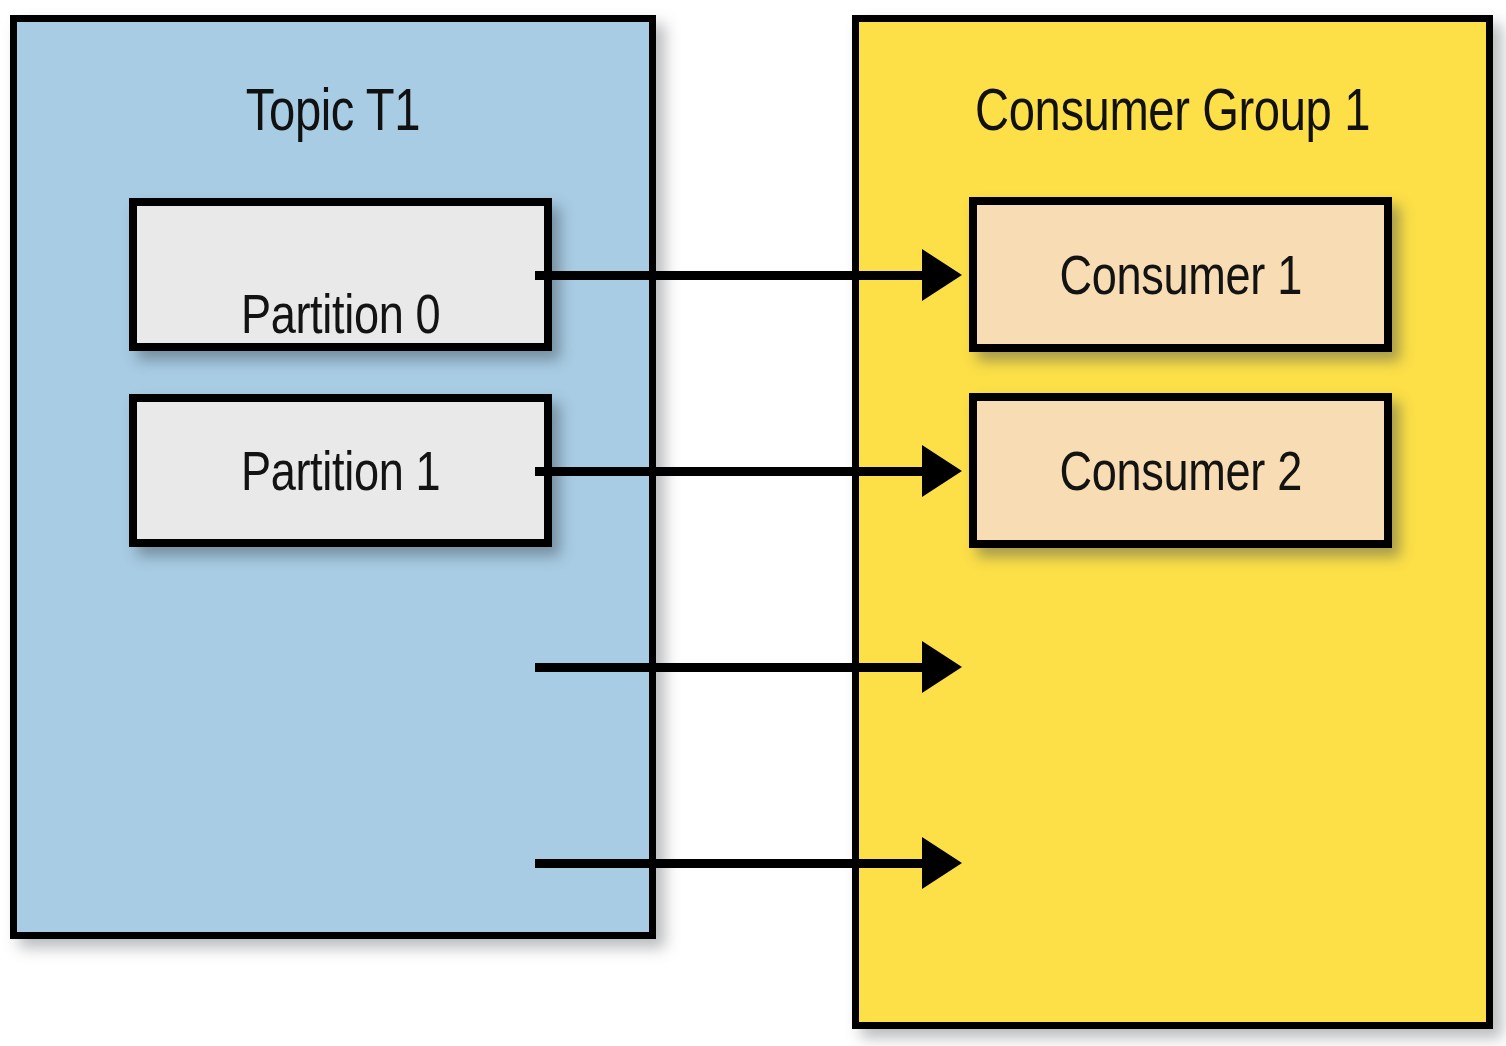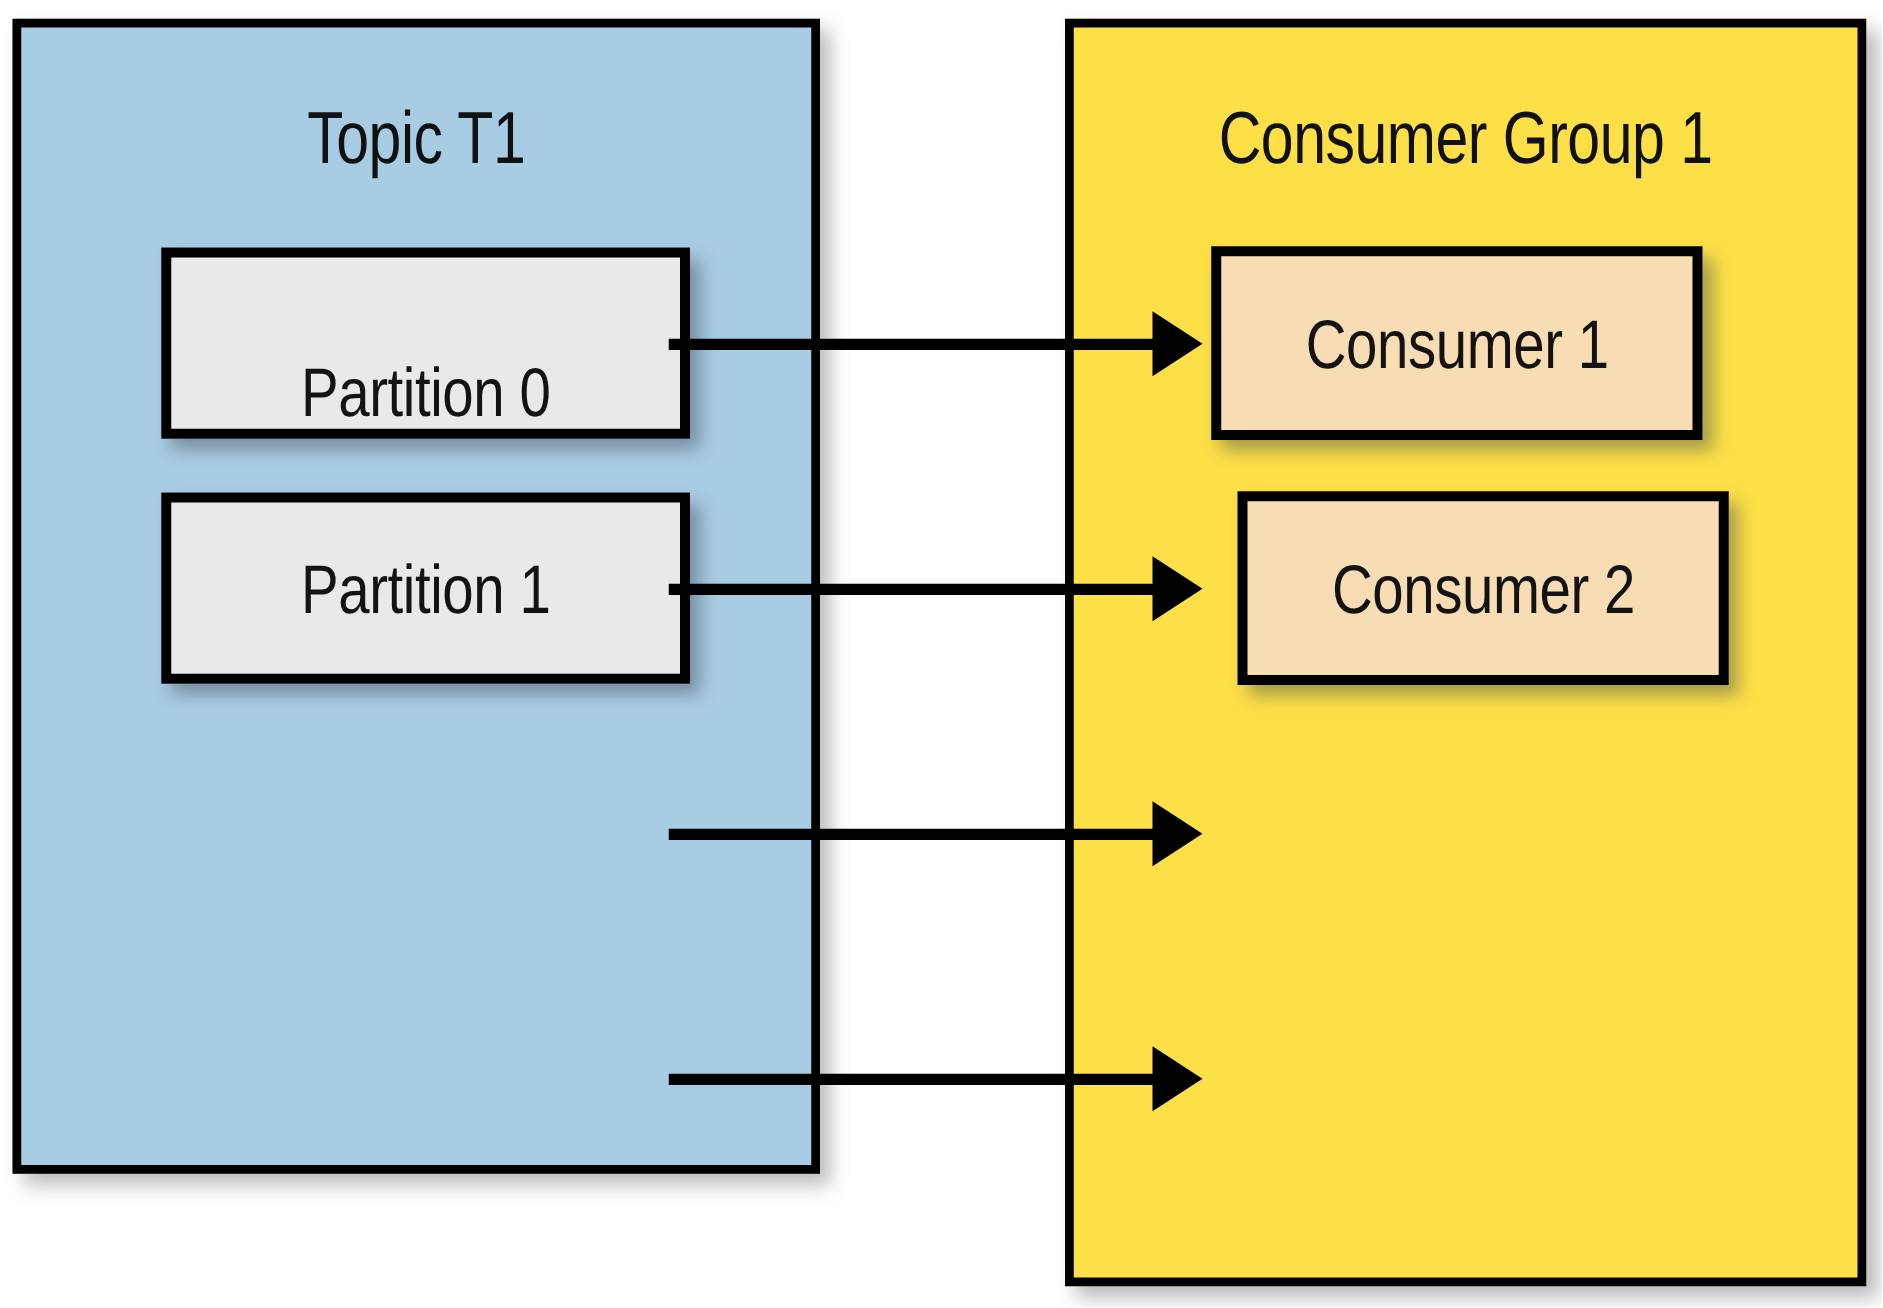--- a/index.html
+++ b/index.html
@@ -82,21 +82,21 @@
   .partition-box {
     background: #e9e9e9;
     left: 112px;
     width: 423px;
     height: 153px;
   }
 
   .consumer-box {
     background: #f8ddb4;
     left: 110px;
-    width: 393px;
+    width: 423px;
     height: 155px;
   }
 
   
   .connector {
     position: absolute;
     height: 56px;
     pointer-events: none;
   }
   .connector-line {
@@ -135,21 +135,21 @@
 
   </div>
 
   <div class="group-panel" id="consumer-group-panel">
     <div class="panel-title">Consumer Group 1</div>
 
     <div class="node-box consumer-box" style="top:175px;">
       <span class="node-label">Consumer 1</span>
     </div>
 
-    <div class="node-box consumer-box" style="top:371px;margin-left:21px;">
+    <div class="node-box consumer-box" style="top:371px;">
       <span class="node-label">Consumer 2</span>
     </div>
 
 
   </div>
 
   <div class="connector" style="left:535px; top:247px; width:427px;">
     <div class="connector-line" style="width:390px;"></div>
     <div class="connector-head" style="left:387px;"></div>
   </div>

